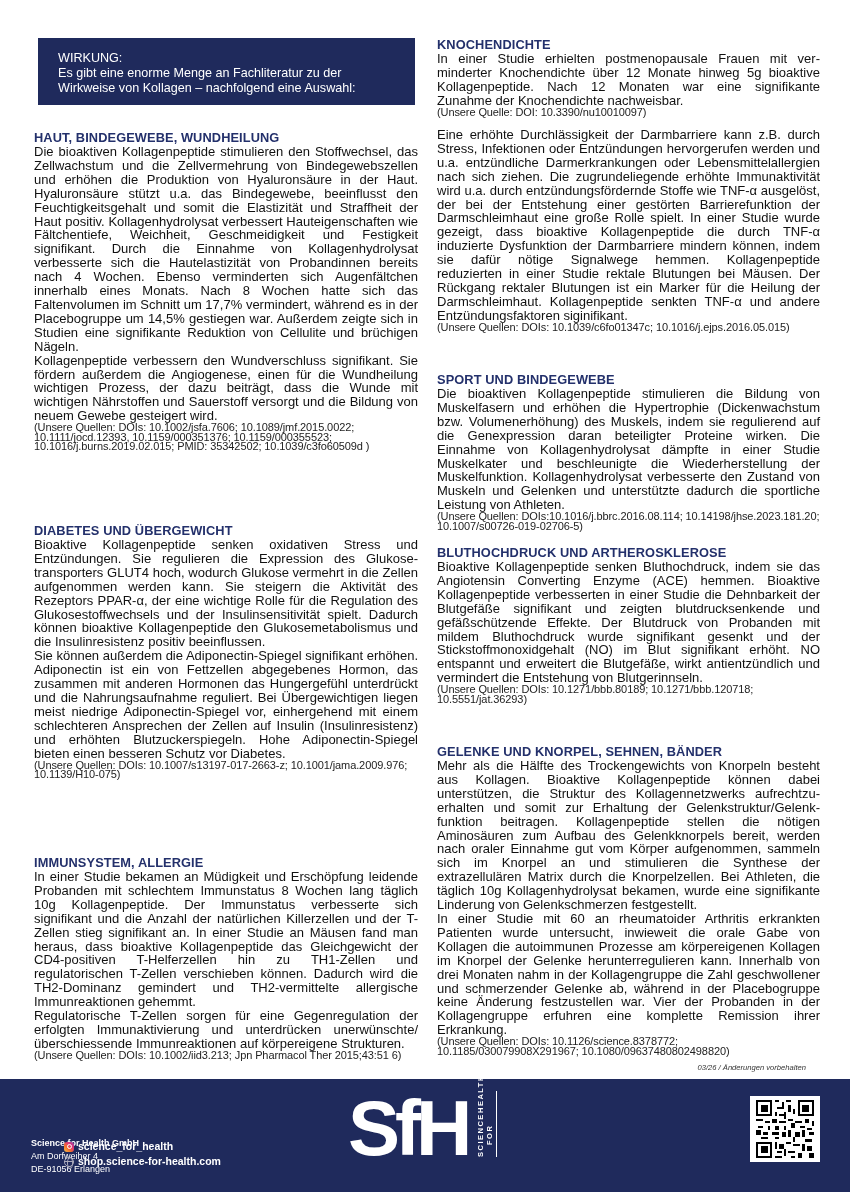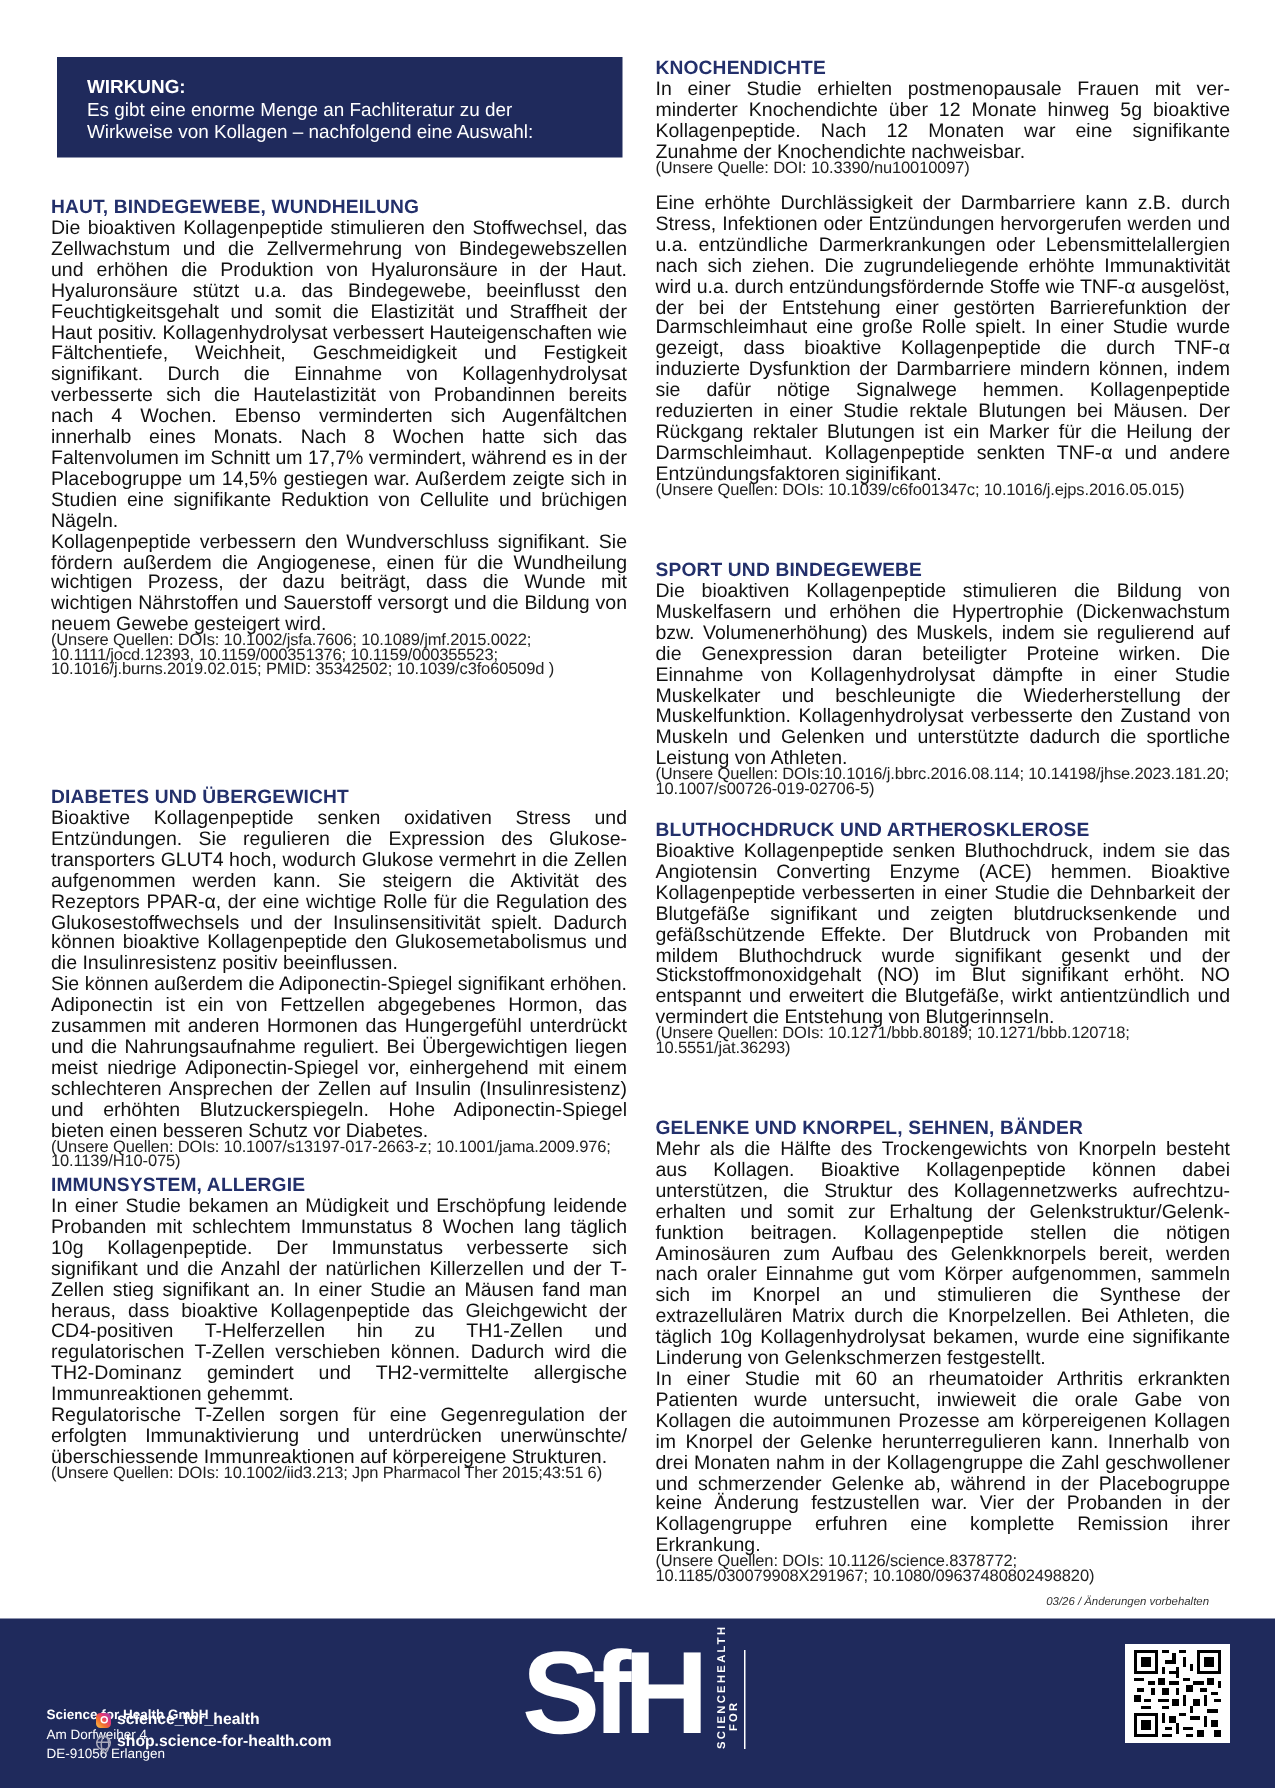--- a/index.html
+++ b/index.html
@@ -4,21 +4,21 @@
 <style>
   * { box-sizing: border-box; margin: 0; padding: 0; }
   html, body { width: 850px; height: 1192px; background: #ffffff; overflow: hidden; }
   body { position: relative; font-family: "Liberation Sans", sans-serif; color: #111; }
 
   .intro-box {
     position: absolute; left: 38px; top: 38px; width: 377px; height: 67px;
     background: #1f2a5c; color: #fff; padding: 13px 20px 0 20px;
     font-size: 12.6px; line-height: 15px;
   }
-  .intro-box .title { font-weight: bold; }
+  .intro-box .title { font-weight: normal; }
 
   .section { position: absolute; }
   .sec-title {
     color: #23306b; font-weight: bold; font-size: 12.8px; line-height: 14px;
     letter-spacing: 0.1px;
   }
   .sec-body {
     font-size: 13px; line-height: 13.9px; text-align: justify; color: #111;
     hyphens: manual;
   }
@@ -46,21 +46,21 @@
   .ig-icon::after {
     content: ""; position: absolute; left: 2.5px; top: 2.5px; width: 3px; height: 3px;
     border: 1px solid #fff; border-radius: 50%;
   }
   .globe-icon {
     width: 10px; height: 10px; border-radius: 50%; border: 1px solid #aab; display: inline-block; position: relative;
   }
   .globe-icon::before { content: ""; position: absolute; left: 2px; top: -1px; width: 4px; height: 10px; border: 1px solid #aab; border-radius: 50%; }
   .globe-icon::after { content: ""; position: absolute; left: -1px; top: 3.5px; width: 10px; height: 0; border-top: 1px solid #aab; }
 
-  .logo { position: absolute; left: 348px; top: 12px; height: 75px; display: flex; align-items: flex-end; }
+  .logo { position: absolute; left: 348px; top: 12px; height: 75px; display: flex; align-items: flex-start; }
   .logo-mark { font-weight: bold; font-size: 78px; line-height: 75px; letter-spacing: -5px; color: #fff; font-family: "Liberation Sans", sans-serif; }
   .logo-side {
     margin-left: 10px; height: 66px; border-left: 1px solid #fff; padding-left: 2px;
     writing-mode: vertical-rl; transform: rotate(180deg);
     font-size: 7.5px; line-height: 8.5px; letter-spacing: 1.5px; font-weight: bold; text-align: center; display: flex; flex-direction: row;
   }
 
   .qr { position: absolute; left: 750px; top: 17px; width: 70px; height: 66px; background: #fff; padding: 4px; }
   .qr svg { width: 100%; height: 100%; display: block; }
 </style>
@@ -83,21 +83,21 @@
 
 <div class="section" style="left:34px; top:524px; width:384px;">
   <div class="sec-title">DIABETES UND ÜBERGEWICHT</div>
   <div class="sec-body">
     <p>Bioaktive Kollagenpeptide senken oxidativen Stress und Entzündungen. Sie regulieren die Expression des Glukose­transporters GLUT4 hoch, wodurch Glukose vermehrt in die Zellen aufgenommen werden kann. Sie steigern die Aktivität des Rezeptors PPAR-α, der eine wichtige Rolle für die Regulation des Glukosestoffwechsels und der Insulinsen­sitivität spielt. Dadurch können bioaktive Kollagenpeptide den Glukosemetabolismus und die Insulinresistenz positiv beein­flussen.</p>
     <p>Sie können außerdem  die Adiponectin-Spiegel signifikant erhöhen. Adiponectin ist ein von Fettzellen abgegebenes Hormon, das zusammen mit anderen Hormonen das Hunger­gefühl unterdrückt und die Nahrungsaufnahme reguliert. Bei Übergewichtigen liegen meist niedrige Adiponectin-Spiegel vor, einhergehend mit einem schlechteren Ansprechen der Zellen auf Insulin (Insulinresistenz) und erhöhten Blut­zuckerspiegeln. Hohe Adiponectin-Spiegel bieten einen besseren Schutz vor Diabetes.</p>
   </div>
   <div class="sec-src">(Unsere Quellen: DOIs: 10.1007/s13197-017-2663-z; 10.1001/jama.2009.976; 10.1139/H10-075)</div>
 </div>
 
-<div class="section" style="left:34px; top:783px; width:384px;">
+<div class="section" style="left:34px; top:856px; width:384px;">
   <div class="sec-title">IMMUNSYSTEM, ALLERGIE</div>
   <div class="sec-body">
     <p>In einer Studie bekamen an Müdigkeit und Erschöpfung leidende Probanden mit schlechtem Immunstatus 8 Wochen lang täglich 10g Kollagenpeptide. Der Immunstatus ver­besserte sich signifikant und die Anzahl der natürlichen Killer­zellen und der T-Zellen stieg signifikant an. In einer Studie an Mäusen fand man heraus, dass bioaktive Kollagenpeptide das Gleichgewicht der CD4-positiven T-Helferzellen hin zu TH1-Zellen und regulatorischen T-Zellen verschieben können. Dadurch wird die TH2-Dominanz gemindert und TH2-vermittelte allergische Immunreaktionen gehemmt.</p>
     <p>Regulatorische T-Zellen sorgen für eine Gegenregulation der erfolgten Immunaktivierung und unterdrücken unerwünschte/ überschiessende Immunreaktionen auf körpereigene Struk­turen.</p>
   </div>
   <div class="sec-src">(Unsere Quellen: DOIs: 10.1002/iid3.213; Jpn Pharmacol Ther 2015;43:51 6)</div>
 </div>
 
 <div class="section" style="left:437px; top:38px; width:383px;">
   <div class="sec-title">KNOCHENDICHTE</div>

